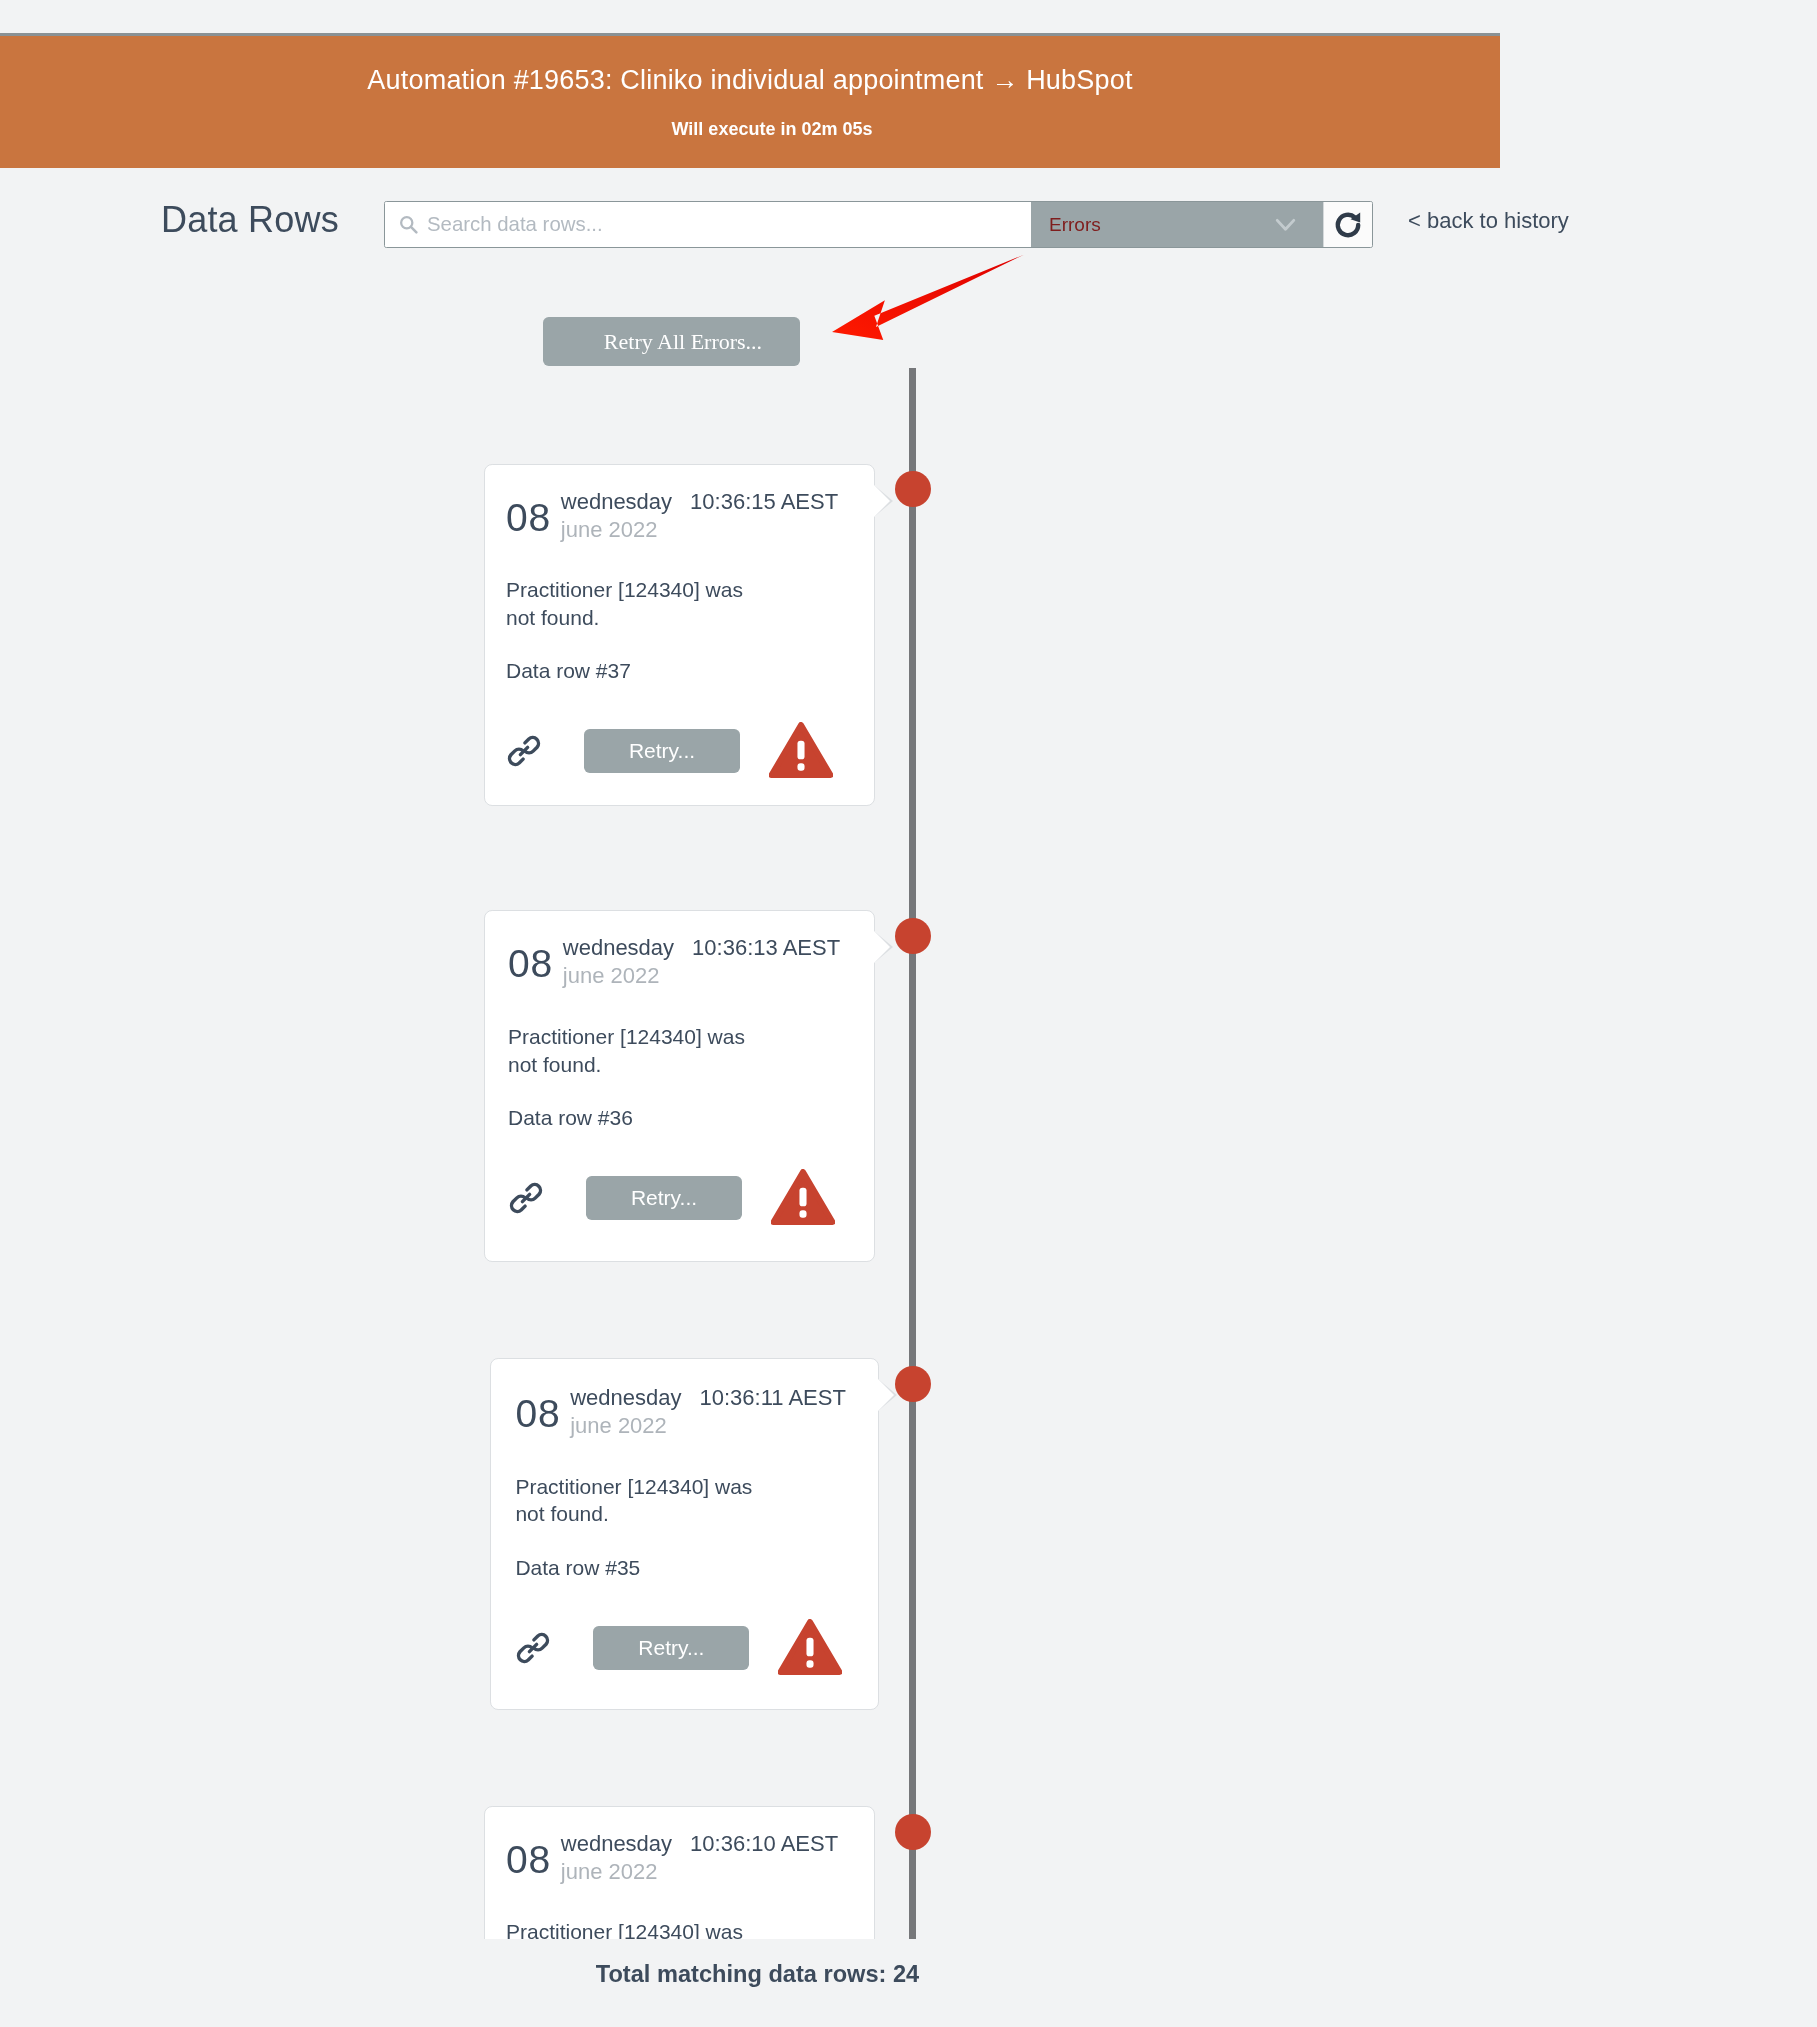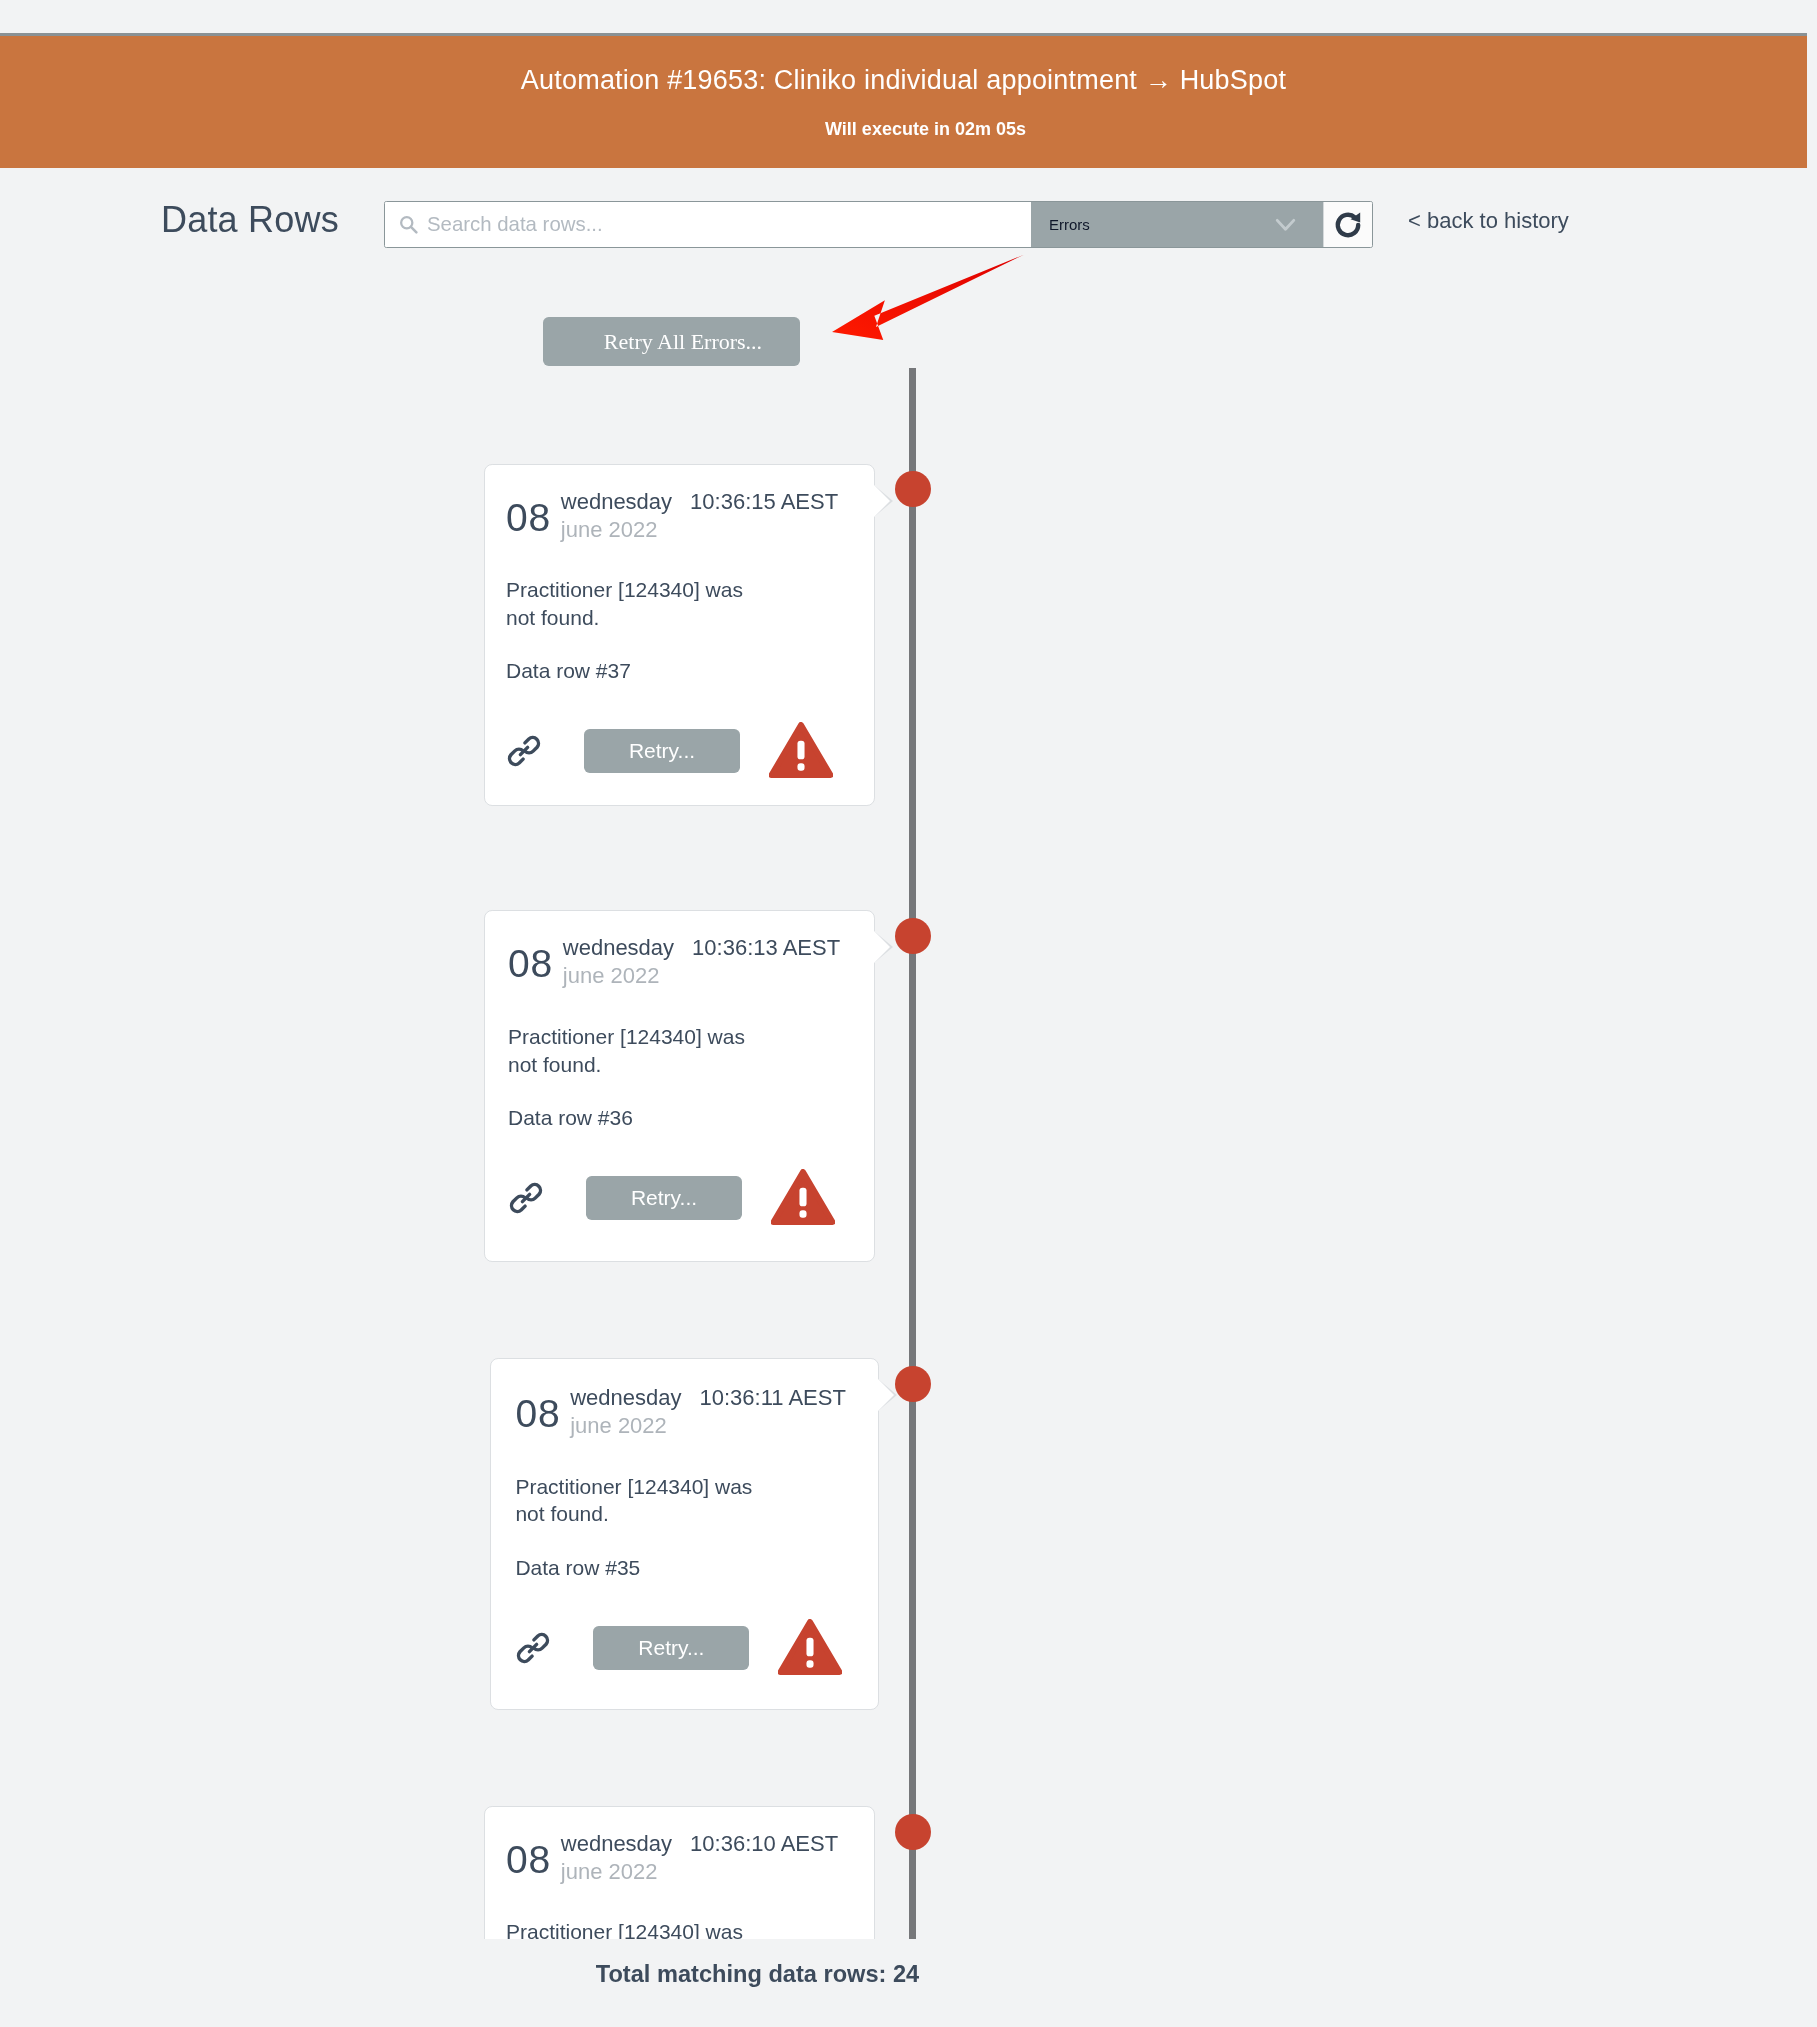--- a/index.html
+++ b/index.html
@@ -6,21 +6,21 @@
   html, body {
     width:1817px; height:2027px;
     background:#f2f3f4;
     font-family:"Liberation Sans", sans-serif;
     overflow:hidden;
   }
   #root { position:relative; width:1817px; height:2027px; background:#f2f3f4; }
 
   
   .banner {
-    position:absolute; left:0; top:33px; width:1807px; height:135px;
+    position:absolute; left:0; top:33px; width:1500px; height:135px;
     background:#c9753f;
     border-top:3.3px solid #8a9194;
     display:flex; flex-direction:column; align-items:center; justify-content:center;
     gap:23px;
   }
   .banner-title {
     color:#ffffff; font-size:27px; font-weight:400; letter-spacing:0.2px;
     white-space:nowrap;
   }
   .banner-sub { color:#ffffff; font-size:18px; font-weight:700;margin-left:44px; }
@@ -40,21 +40,21 @@
   .search-ico { width:21px; height:21px; flex:none; display:block; }
   .search-input {
     border:0; outline:0; background:transparent; width:100%;
     font-family:"Liberation Sans", sans-serif; font-size:20.4px; color:#4b5563;
   }
   .search-input::placeholder { color:#b3bac1; }
   .filter-select {
     flex:1 1 auto; background:#9aa5a8; display:flex; align-items:center;
     justify-content:space-between; padding:0 0 0 18px; position:relative;
   }
-  .filter-label { font-size:15px; color:#0f172a; }
+  .filter-label { font-size:19px; color:#7f1d1d; }
   .chev { width:33px; height:33px; margin-right:21px; flex:none; }
   .refresh-btn {
     flex:none; width:49px; background:#fbfbfb;
     display:flex; align-items:center; justify-content:center;
     border-left:0.8px solid #d5d9db;
   }
   .refresh-ico { width:34px; height:34px; display:block; }
   .back-link {
     position:absolute; left:1408px; top:208px;
     font-size:22px; color:#3d4b5c;

